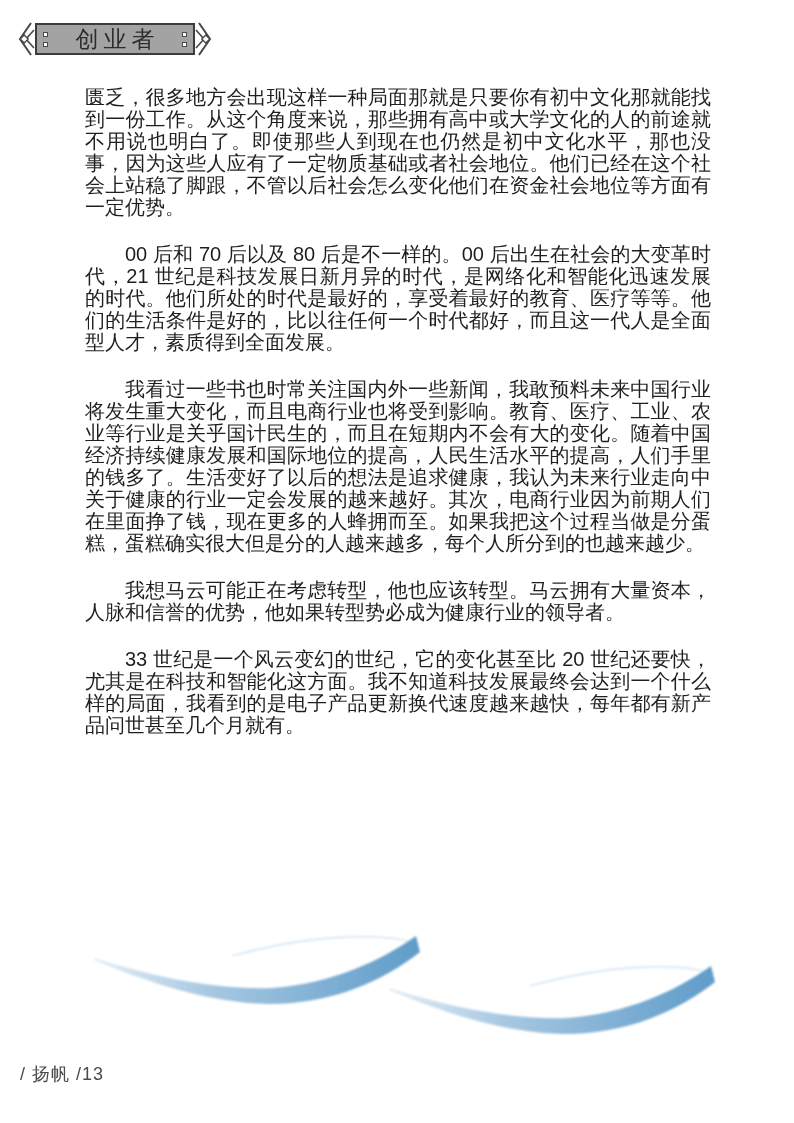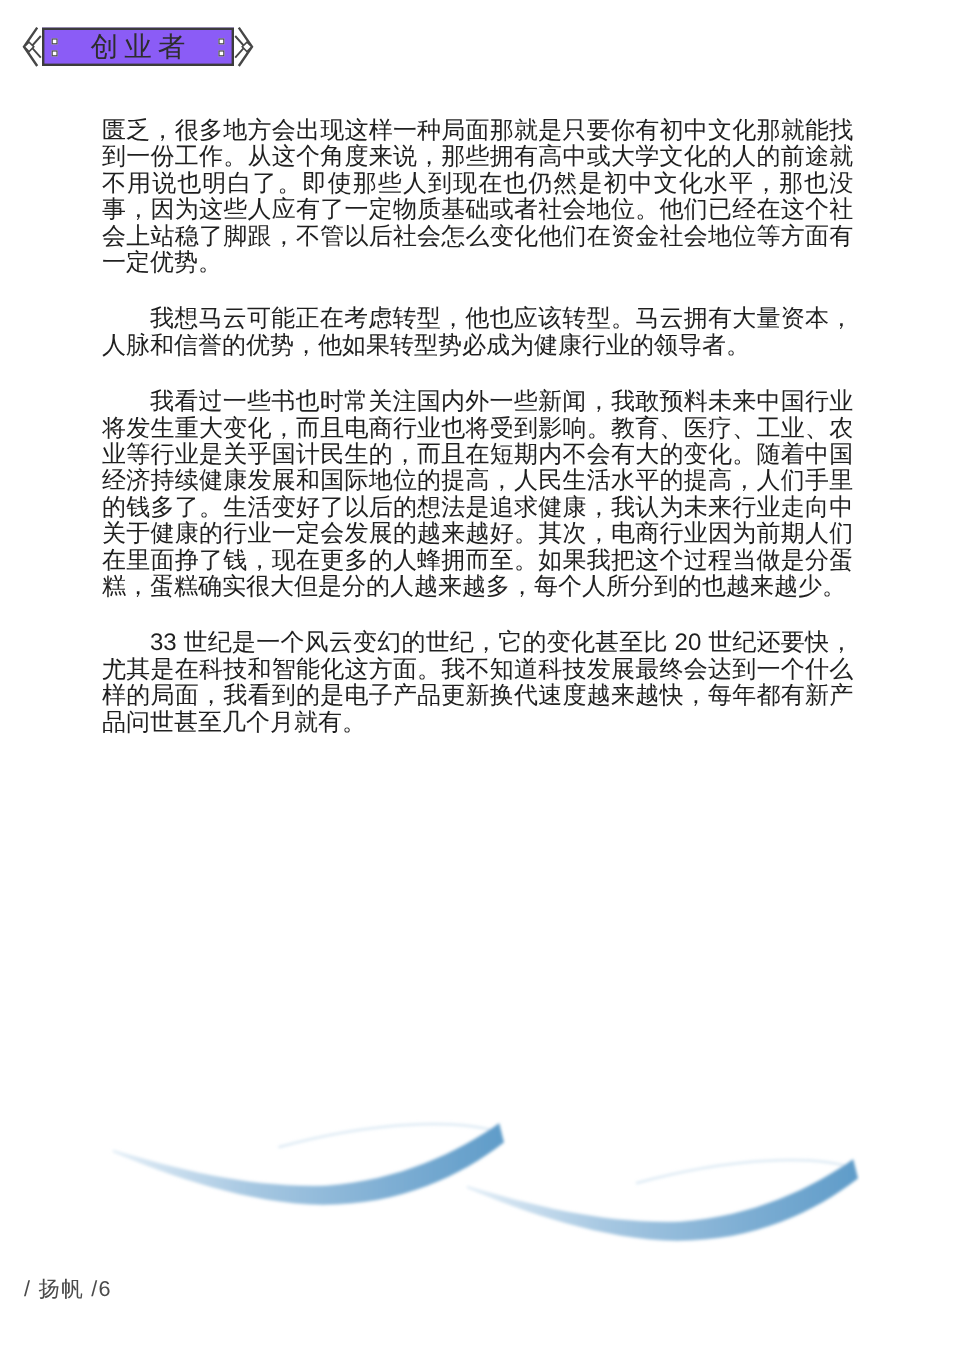--- a/index.html
+++ b/index.html
@@ -19,21 +19,21 @@
 
   
   .banner {
     position: absolute;
     left: 18px; top: 21px;
     display: flex;
     align-items: center;
   }
   .banner-box {
     border: 2px solid #3c3c3c;
-    background: #8b5cf6;
+    background: #a3a3a3;
     width: 160px; height: 32px;
     display: flex;
     align-items: center;
     justify-content: space-between;
     padding: 0 6px;
   }
   .sq-col { display: flex; flex-direction: column; gap: 5px; }
   .sq-col i {
     display: block;
     width: 5px; height: 5px;
@@ -59,21 +59,21 @@
     font-size: 20px;
     line-height: 22px;
     color: #1f1f1f;
     text-align: justify;
   }
   .article p {
     margin: 25px 0 0 0;
     text-indent: 2em;
   }
   .article p.continued {
-    margin-top: 12px;
+    margin-top: 0;
     text-indent: 0;
   }
 
   
   .waves {
     position: absolute;
     left: 82px; top: 926px;
     width: 634px; height: 112px;
     pointer-events: none;
   }
@@ -114,22 +114,23 @@
       <g transform="translate(17,0) scale(-1,1)">
         <polyline points="13,2 2,18 13,34" fill="none" stroke="#474747" stroke-width="2"></polyline>
         <polyline points="16,9 8,18 16,27" fill="none" stroke="#474747" stroke-width="1.6"></polyline>
         <rect x="3.4" y="15.2" width="5.6" height="5.6" transform="rotate(45 6.2 18)" fill="#ffffff" stroke="#474747" stroke-width="1.3"></rect>
       </g>
     </svg>
   </div>
 
   <main class="article">
     <p class="continued">匮乏，很多地方会出现这样一种局面那就是只要你有初中文化那就能找到一份工作。从这个角度来说，那些拥有高中或大学文化的人的前途就不用说也明白了。即使那些人到现在也仍然是初中文化水平，那也没事，因为这些人应有了一定物质基础或者社会地位。他们已经在这个社会上站稳了脚跟，不管以后社会怎么变化他们在资金社会地位等方面有一定优势。</p>
+    <p>00 后和 70 后以及 80 后是不一样的。00 后出生在社会的大变革时代，21 世纪是科技发展日新月异的时代，是网络化和智能化迅速发展的时代。他们所处的时代是最好的，享受着最好的教育、医疗等等。他们的生活条件是好的，比以往任何一个时代都好，而且这一代人是全面型人才，素质得到全面发展。</p>
+    <p>我看过一些书也时常关注国内外一些新闻，我敢预料未来中国行业将发生重大变化，而且电商行业也将受到影响。教育、医疗、工业、农业等行业是关乎国计民生的，而且在短期内不会有大的变化。随着中国经济持续健康发展和国际地位的提高，人民生活水平的提高，人们手里的钱多了。生活变好了以后的想法是追求健康，我认为未来行业走向中关于健康的行业一定会发展的越来越好。其次，电商行业因为前期人们在里面挣了钱，现在更多的人蜂拥而至。如果我把这个过程当做是分蛋糕，蛋糕确实很大但是分的人越来越多，每个人所分到的也越来越少。</p>
     <p>我想马云可能正在考虑转型，他也应该转型。马云拥有大量资本，人脉和信誉的优势，他如果转型势必成为健康行业的领导者。</p>
-    <p>我看过一些书也时常关注国内外一些新闻，我敢预料未来中国行业将发生重大变化，而且电商行业也将受到影响。教育、医疗、工业、农业等行业是关乎国计民生的，而且在短期内不会有大的变化。随着中国经济持续健康发展和国际地位的提高，人民生活水平的提高，人们手里的钱多了。生活变好了以后的想法是追求健康，我认为未来行业走向中关于健康的行业一定会发展的越来越好。其次，电商行业因为前期人们在里面挣了钱，现在更多的人蜂拥而至。如果我把这个过程当做是分蛋糕，蛋糕确实很大但是分的人越来越多，每个人所分到的也越来越少。</p>
     <p>33 世纪是一个风云变幻的世纪，它的变化甚至比 20 世纪还要快，尤其是在科技和智能化这方面。我不知道科技发展最终会达到一个什么样的局面，我看到的是电子产品更新换代速度越来越快，每年都有新产品问世甚至几个月就有。</p>
   </main>
 
   <svg class="waves" viewBox="0 0 634 112">
     <defs>
       <linearGradient id="wgL" x1="12" y1="0" x2="340" y2="0" gradientUnits="userSpaceOnUse">
         <stop offset="0" stop-color="#e3eef7"></stop>
         <stop offset="0.35" stop-color="#a7c8e2"></stop>
         <stop offset="0.7" stop-color="#7fafd4"></stop>
         <stop offset="1" stop-color="#5f9cc9"></stop>
@@ -150,16 +151,16 @@
 
       <path fill="url(#wgL)" d="M12,32 C70,50 130,64 190,62 C250,58 300,34 334,10 L338,26 C302,54 252,78 187,78 C125,77 60,54 12,34 Z"></path>
 
       <path d="M448,60 C528,38 598,36 631,48" fill="none" stroke-width="1.8" opacity="0.55" stroke="#bcd6ea"></path>
 
       <path fill="url(#wgR)" d="M307,62 C365,80 425,94 485,92 C545,88 595,64 629,40 L633,56 C597,84 547,108 482,108 C420,107 355,84 307,64 Z"></path>
     </g>
   </svg>
 
   <div class="page-footer">
-    <span>/ 扬帆 /6</span>
+    <span>/ 扬帆 /13</span>
   </div>
 
 </div>
 
 </body></html>

